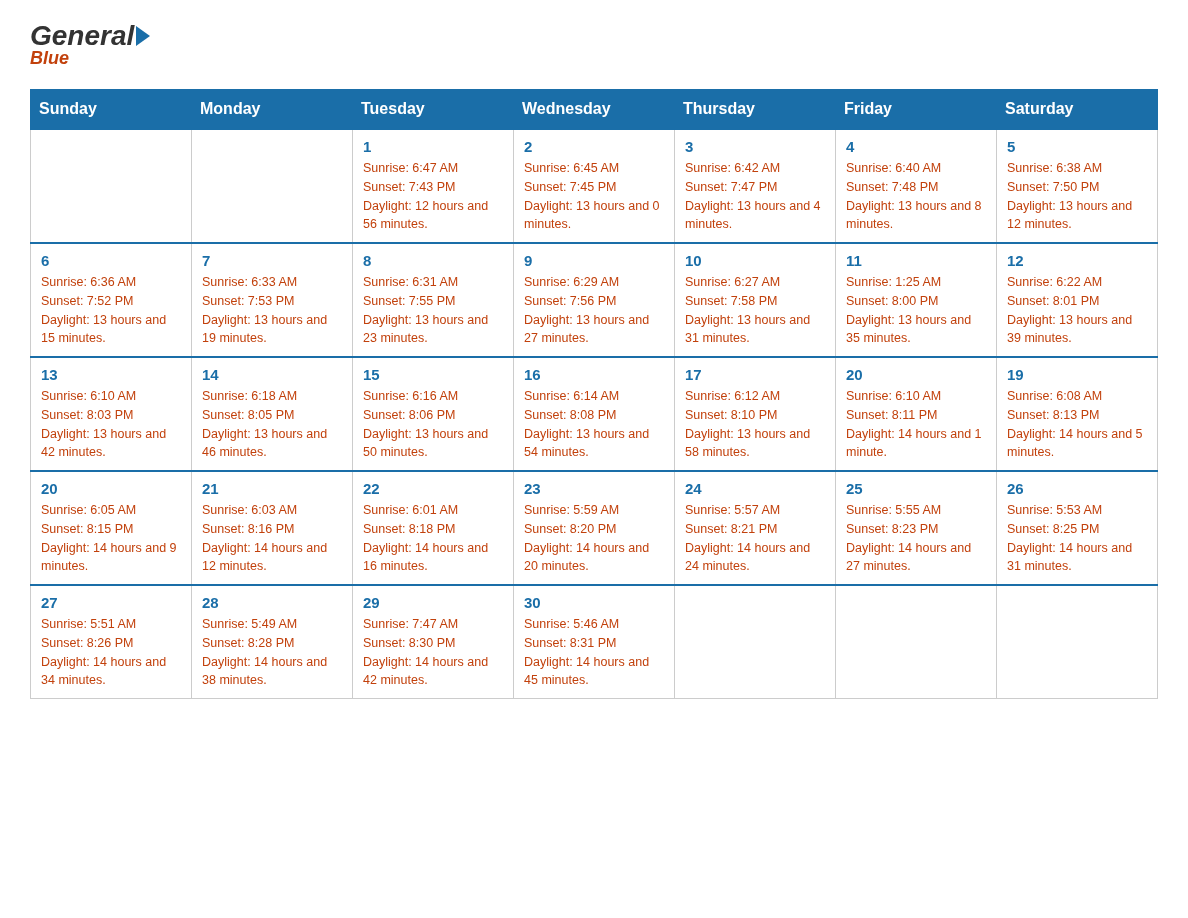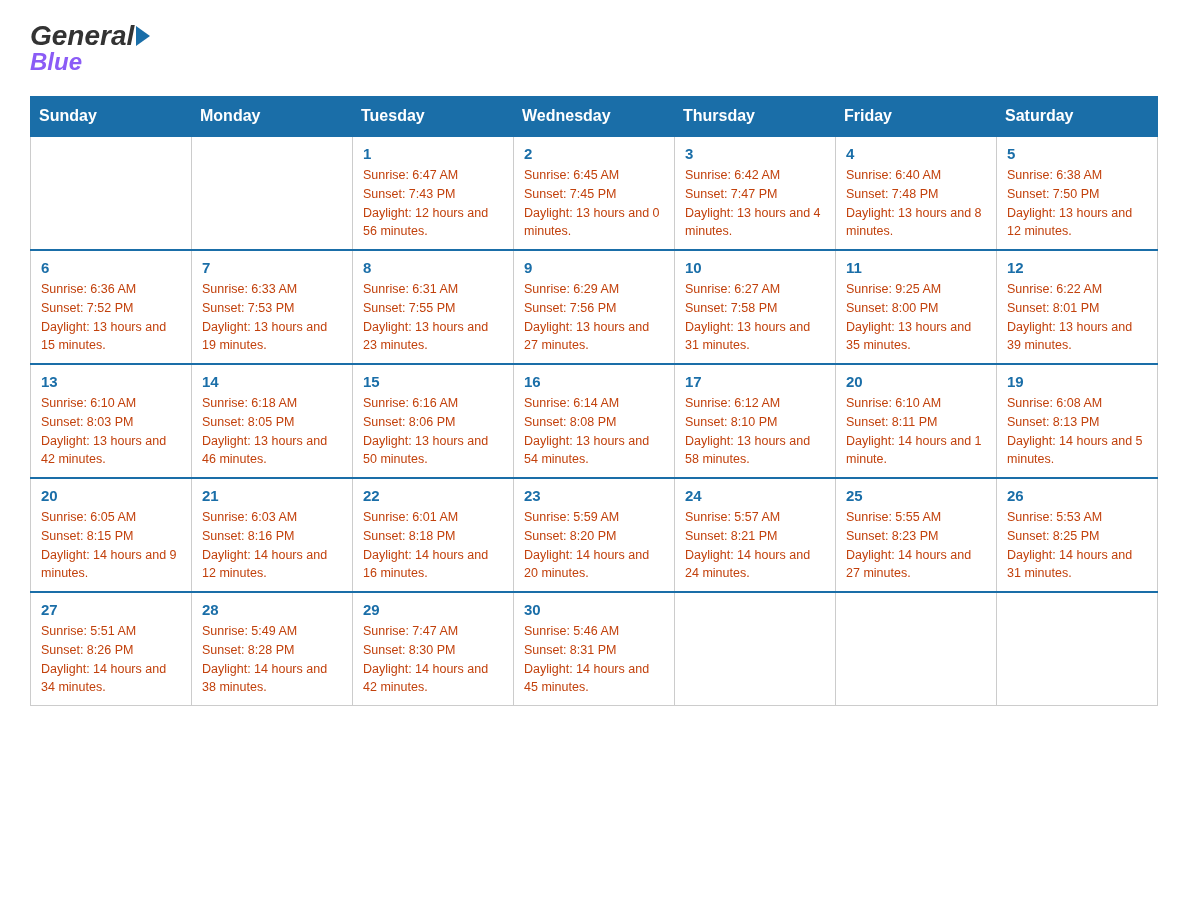--- a/index.html
+++ b/index.html
@@ -33,22 +33,22 @@
     .logo-arrow {
       width: 0;
       height: 0;
       border-left: 14px solid #1a6ea8;
       border-top: 10px solid transparent;
       border-bottom: 10px solid transparent;
       display: inline-block;
       margin-left: 2px;
     }
     .logo-subtitle {
-      color: #8b5cf6;
-      font-size: 24px;
+      color: #c2410c;
+      font-size: 18px;
       font-weight: bold;
       margin-top: -4px;
     }
     .title-block {
       text-align: right;
     }
     .month-year {
       font-size: 52px;
       font-weight: normal;
       color: #222;
@@ -207,21 +207,21 @@
         </td>
         <td>
           <span class="day-number">10</span>
           <div class="day-info">Sunrise: 6:27 AM
 Sunset: 7:58 PM
 Daylight: 13 hours
 and 31 minutes.</div>
         </td>
         <td>
           <span class="day-number">11</span>
-          <div class="day-info">Sunrise: 9:25 AM
+          <div class="day-info">Sunrise: 1:25 AM
 Sunset: 8:00 PM
 Daylight: 13 hours
 and 35 minutes.</div>
         </td>
         <td>
           <span class="day-number">12</span>
           <div class="day-info">Sunrise: 6:22 AM
 Sunset: 8:01 PM
 Daylight: 13 hours
 and 39 minutes.</div>

